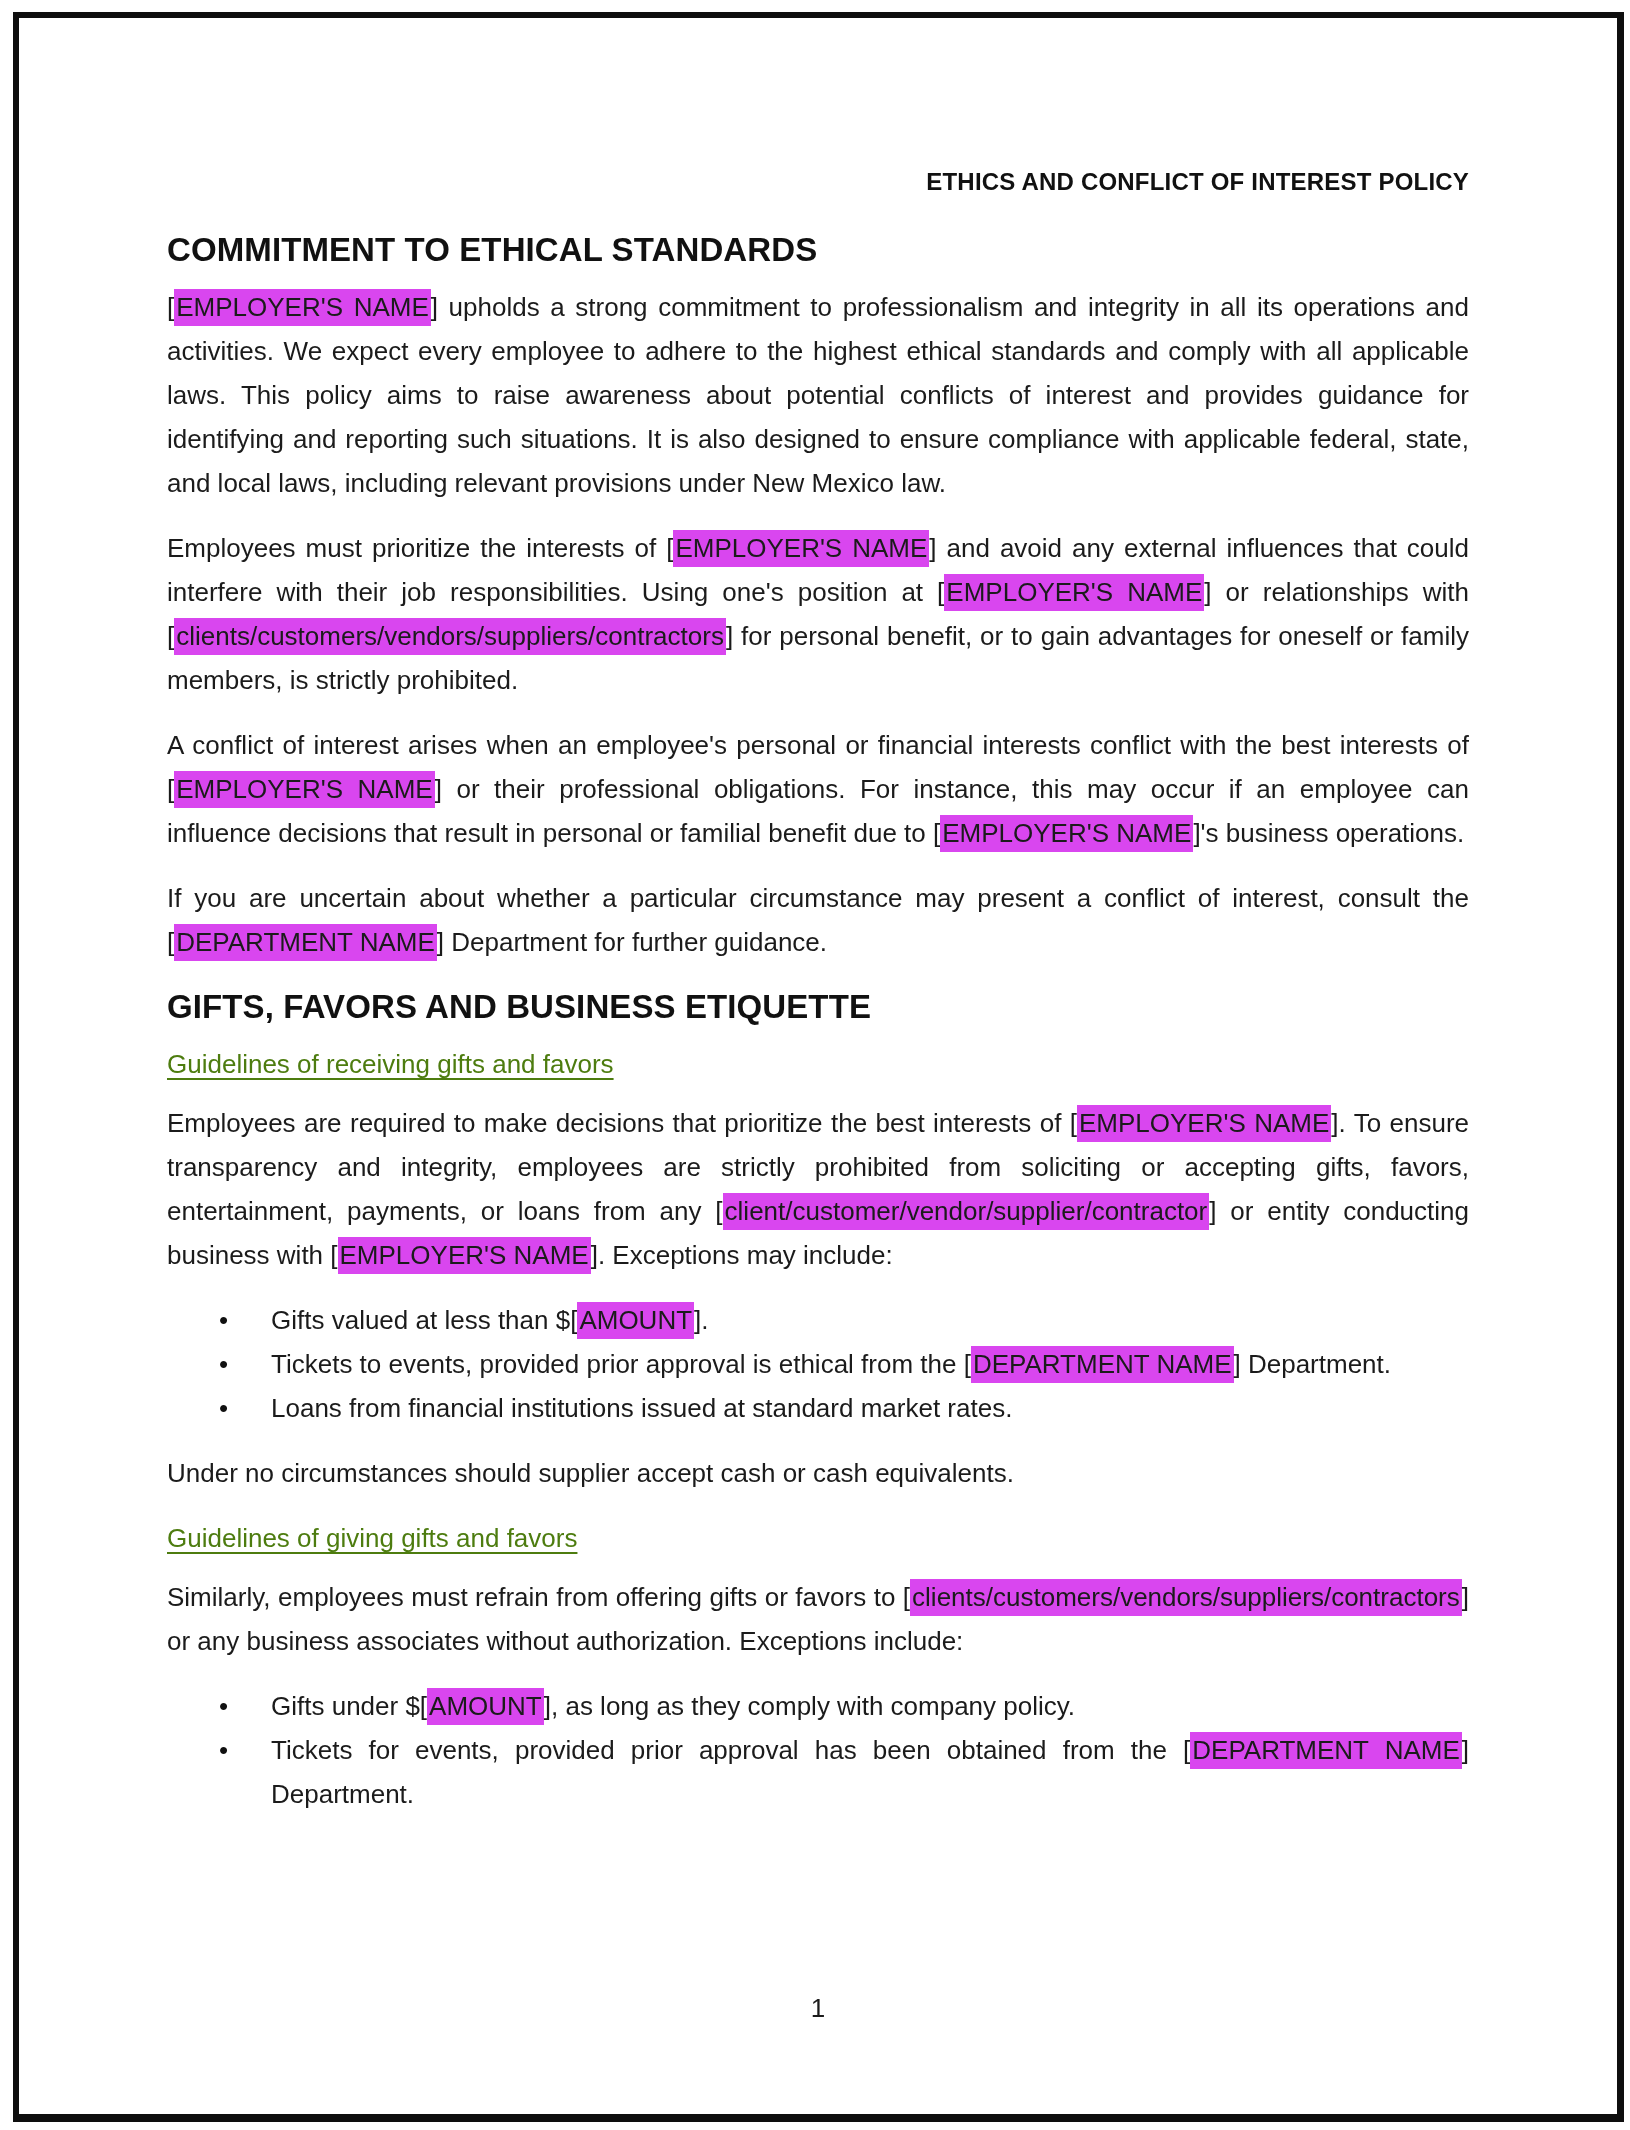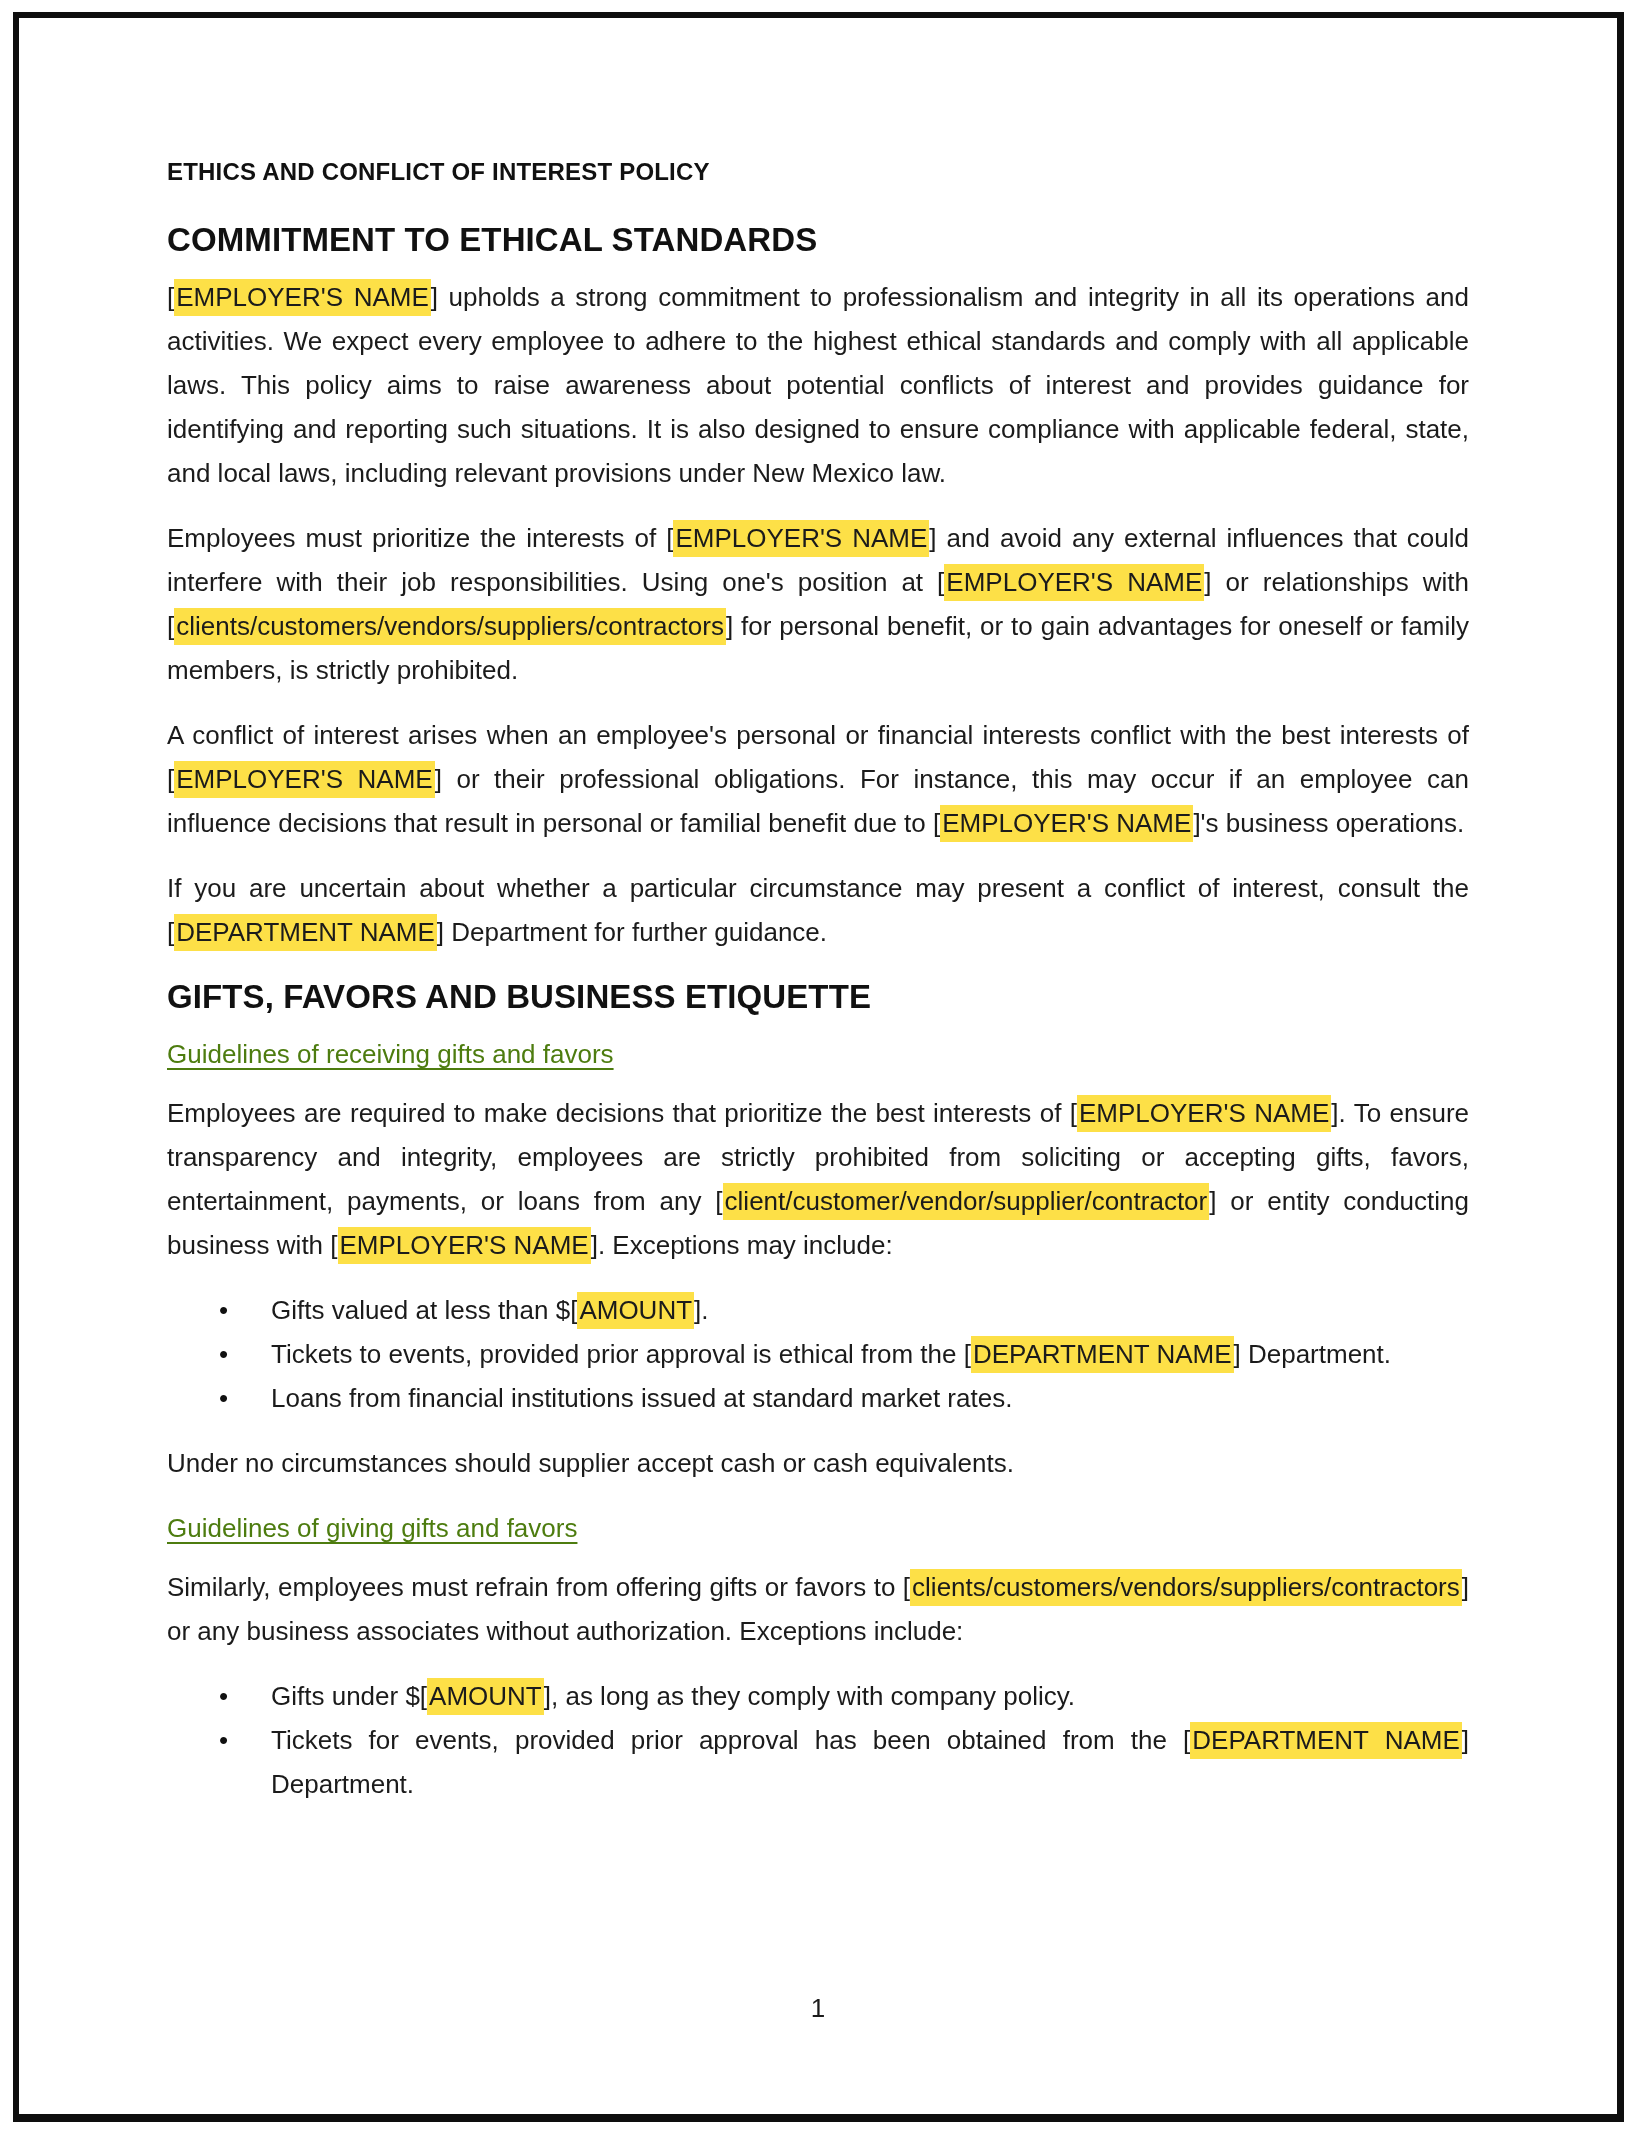--- a/index.html
+++ b/index.html
@@ -25,23 +25,23 @@
     position: absolute;
     left: 167px;
     top: 0;
     width: 1302px;
     padding-top: 146px;
   }
   .doc-title {
     font-size: 24px;
     font-weight: 700;
     color: #111111;
-    text-align: left;
+    text-align: right;
     line-height: 44px;
-    margin: 4px 0 24px 0;
+    margin: 14px 0 24px 0;
     letter-spacing: 0.2px;
   }
   .sec-heading {
     font-size: 33px;
     font-weight: 700;
     color: #111111;
     line-height: 44px;
     margin: 0 0 13px 0;
     letter-spacing: 0.1px;
   }
@@ -73,21 +73,21 @@
   }
   ul.bullets li::before {
     content: "\2022";
     position: absolute;
     left: -52px;
     top: 0;
     font-size: 26px;
     color: #111111;
   }
   mark.hl {
-    background: #fde047;
+    background: #d946ef;
     color: inherit;
     padding: 3px 2px 4px 2px;
   }
   .page-num {
     position: absolute;
     top: 1986px;
     left: 167px;
     width: 1302px;
     text-align: center;
     font-size: 26px;

